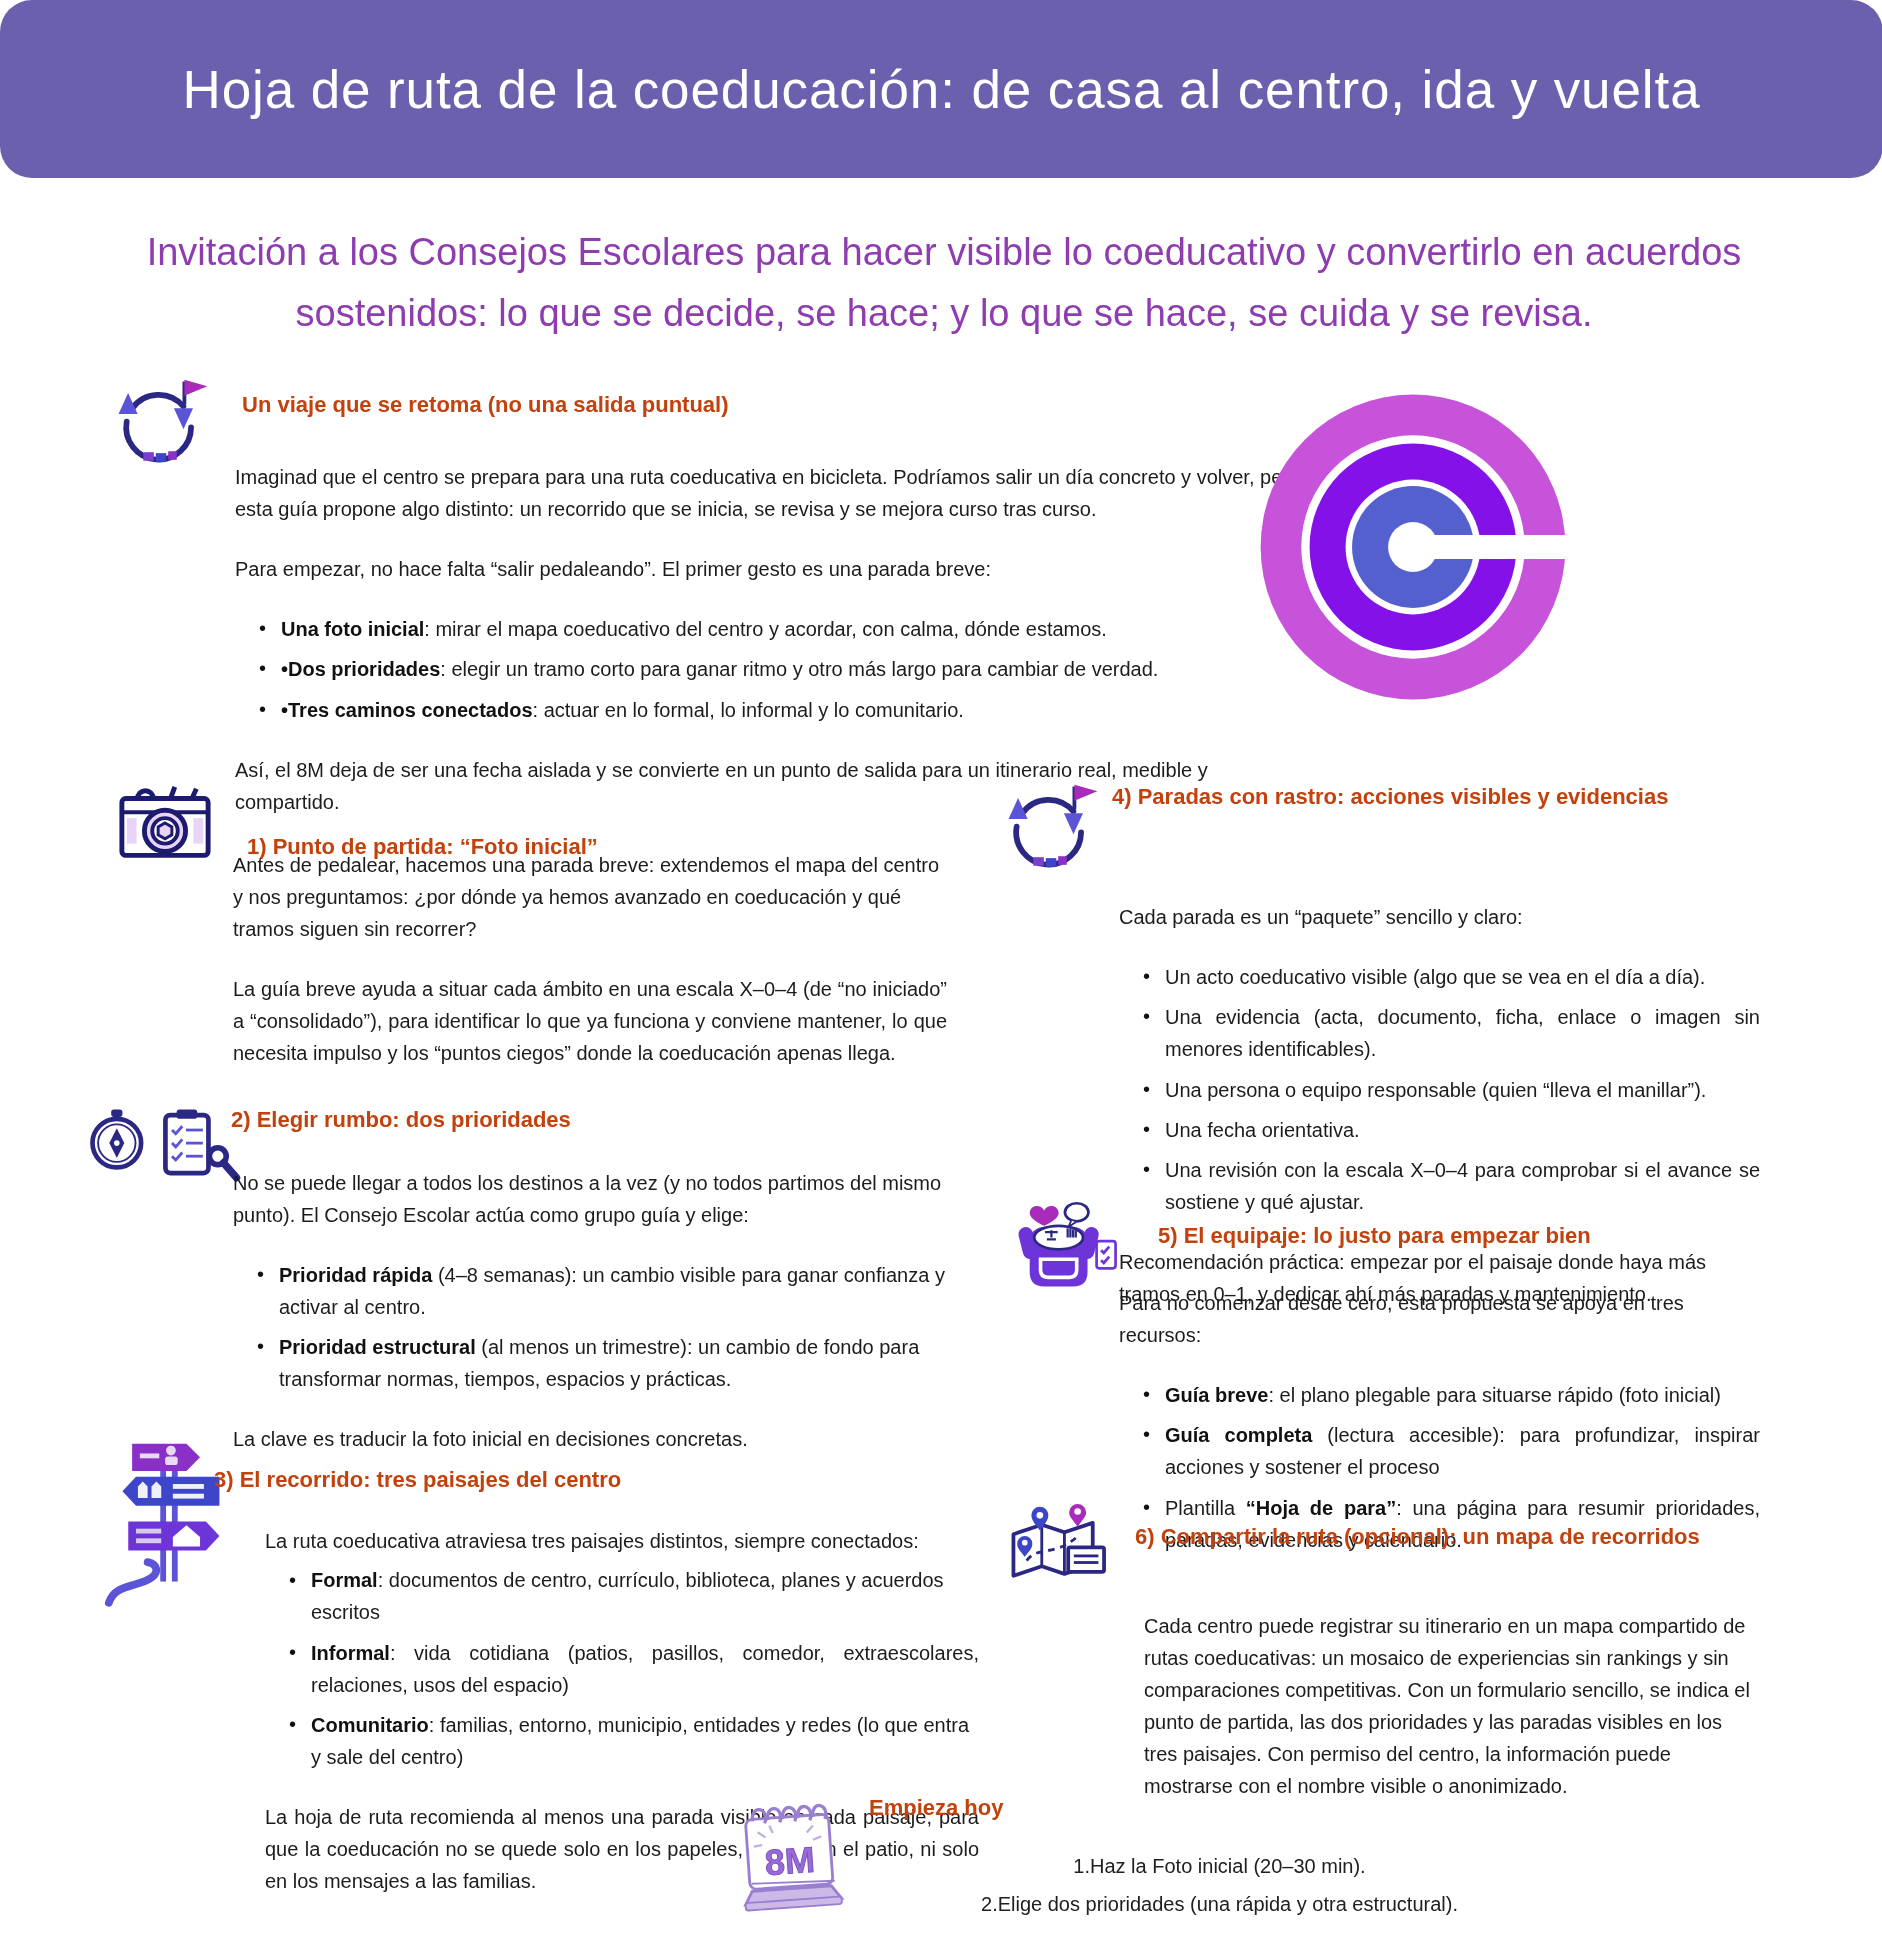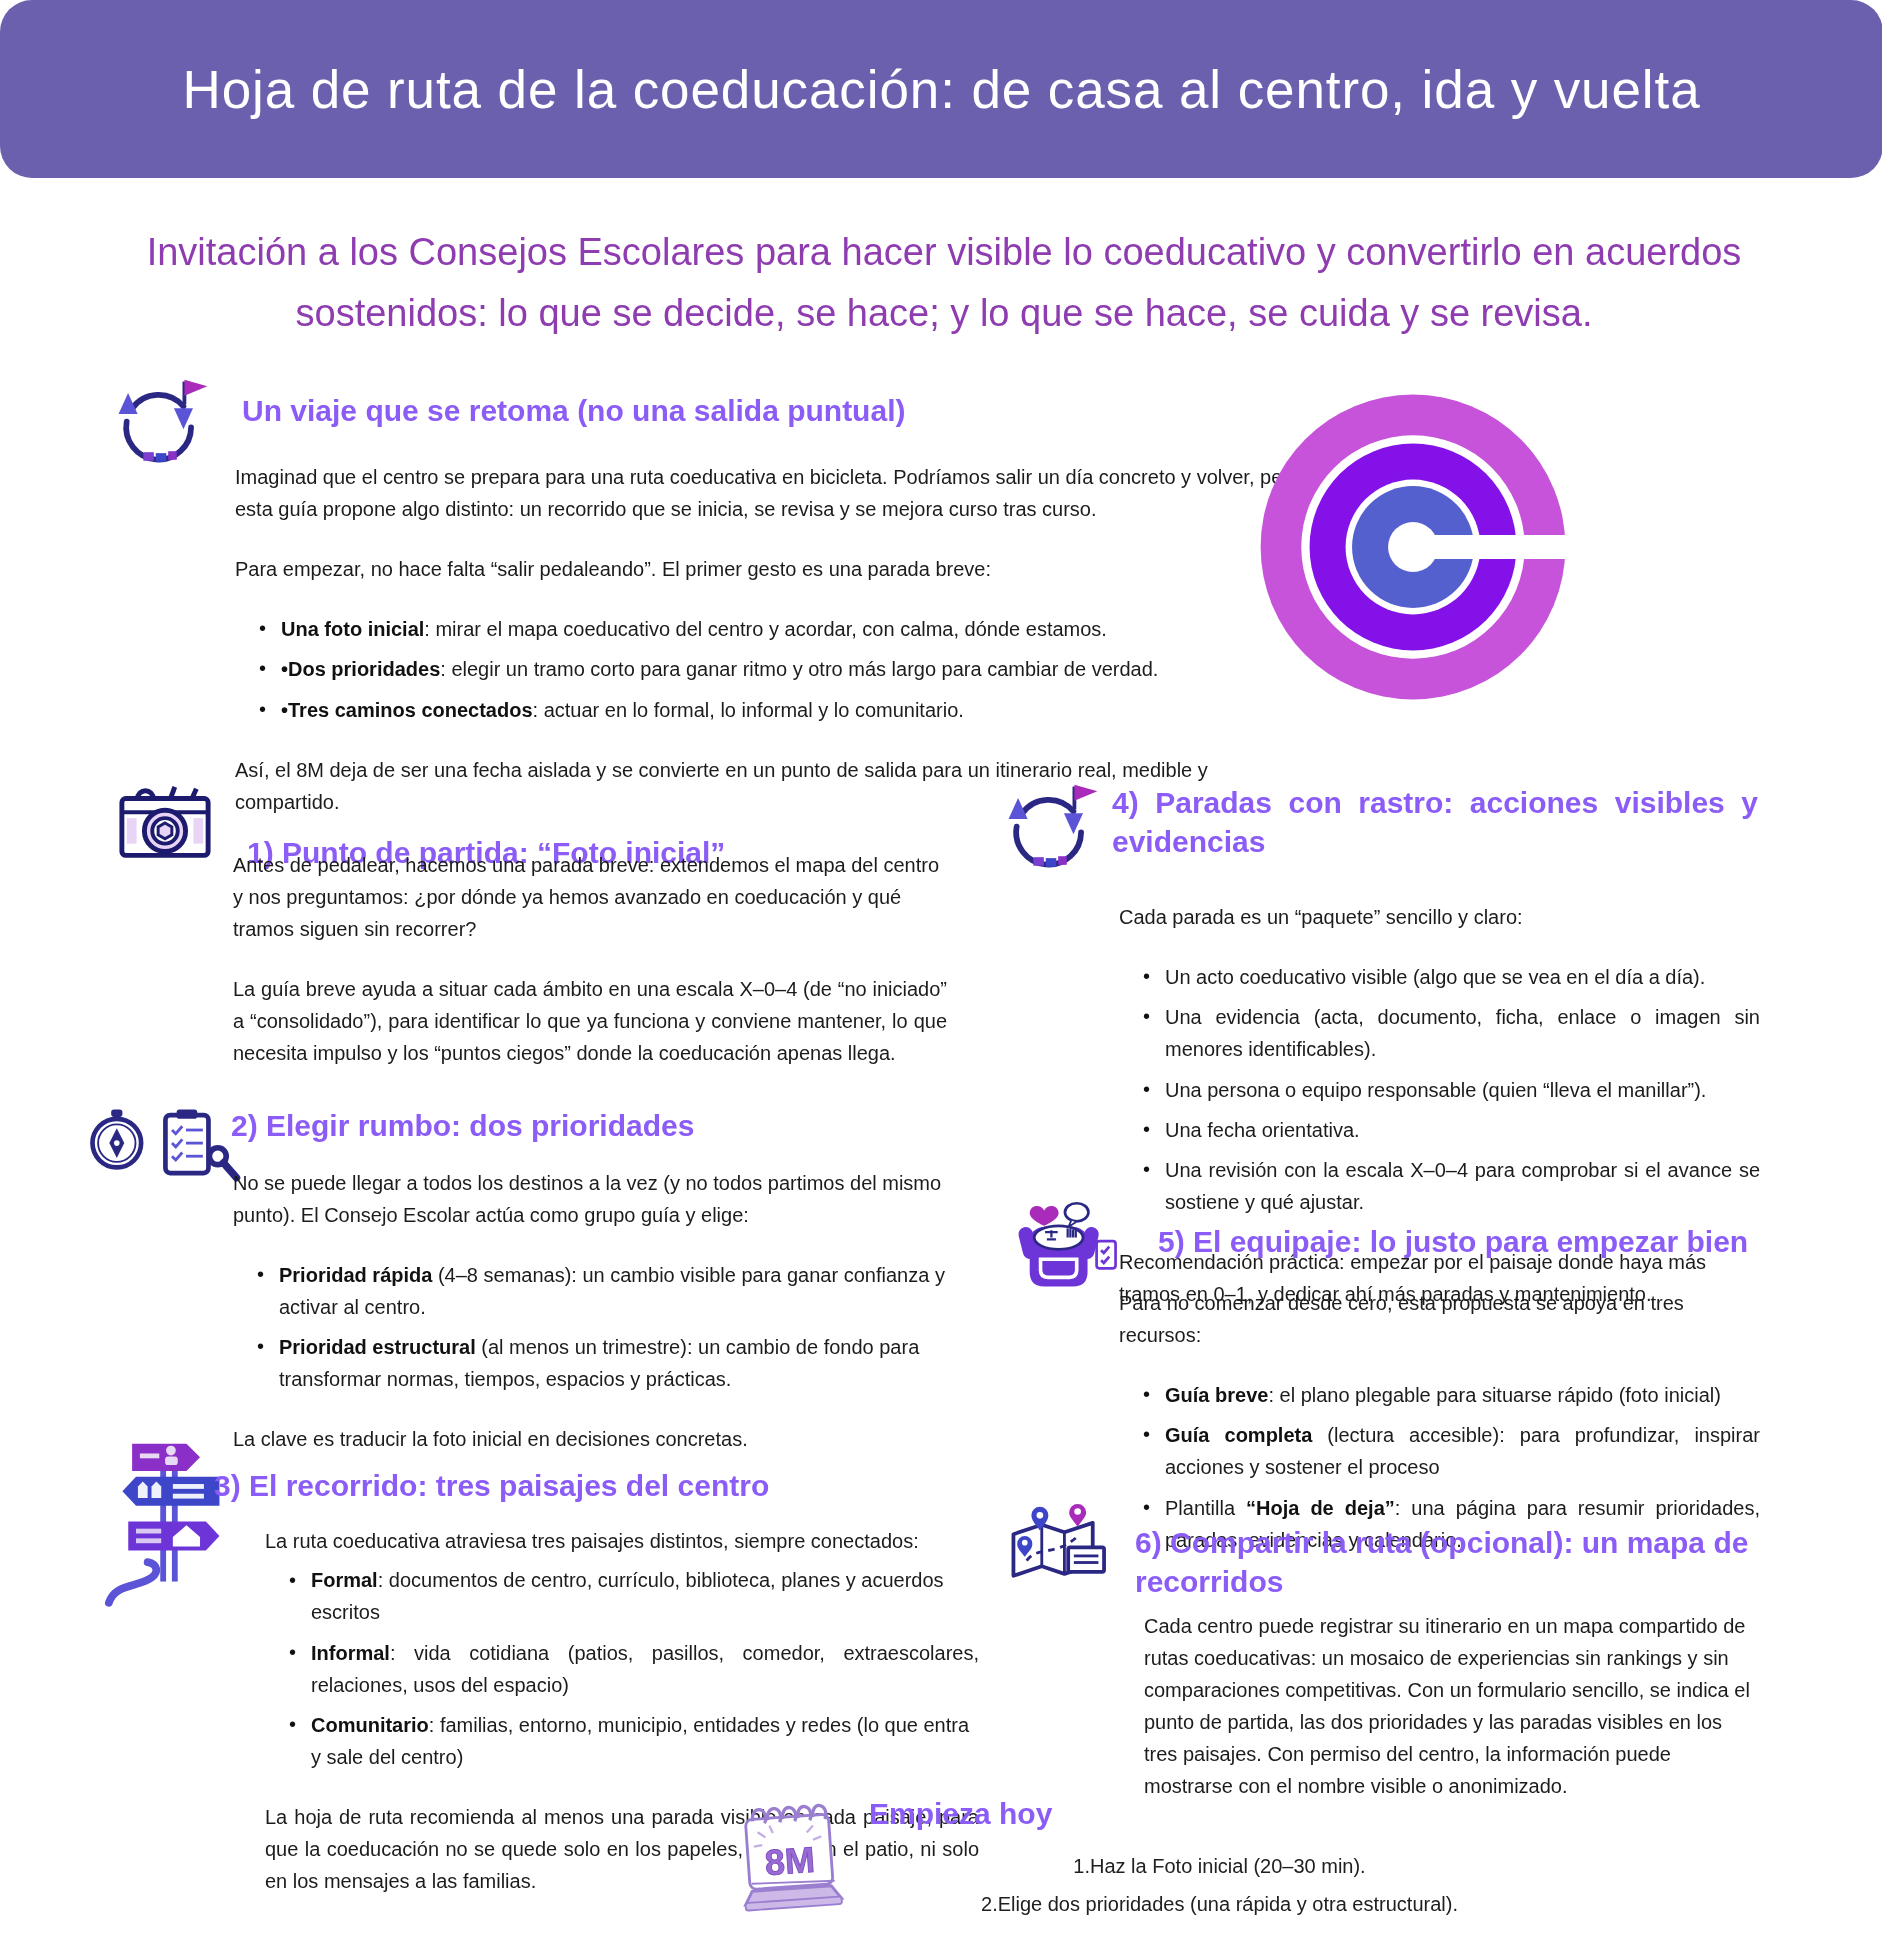--- a/index.html
+++ b/index.html
@@ -11,21 +11,21 @@
   .abs { position:absolute; }
   .banner {
     top:0; left:0; width:1883px; height:178px; background:#6b60ae;
     display:flex; align-items:center; justify-content:center;border-radius:32px;
   }
   .banner-title { color:#ffffff; font-size:53px; font-weight:400; letter-spacing:0.9px; }
   .subtitle {
     left:125px; top:222px; width:1638px;
     font-size:38px; line-height:1.6; color:#8e3cb0; font-weight:400;text-align:center;
   }
-  .h { color:#8b5cf6; font-weight:700; font-size:30px; line-height:1.3; margin:0; }
+  .h { color:#c2410c; font-weight:700; font-size:22px; line-height:1.3; margin:0; }
   .body { font-size:20px; line-height:1.6; color:#1c1c1c; }
   .body p { margin:0 0 28px 0; }
   .body p:last-child { margin-bottom:0; }
   ul.blt { list-style:none; margin:0 0 28px 0; padding:0 0 0 24px; }
   ul.blt li { position:relative; padding-left:22px; margin-bottom:8.3px; }
   ul.blt li::before { content:"•"; position:absolute; left:0; top:-0.9px; color:#111; }
   .just { text-align:justify; }
   b { color:#111; }
   .icon svg { display:block; width:100%; height:auto; }
 
@@ -231,21 +231,21 @@
     <path d="M103,60 l3,3 6,-7" fill="none" stroke="#6d35d8" stroke-width="3"></path>
     <path d="M103,71 l3,3 6,-7" fill="none" stroke="#6d35d8" stroke-width="3"></path>
   </svg>
 </div>
 <h2 class="abs h s5-h">5) El equipaje: lo justo para empezar bien</h2>
 <div class="abs body s5-body">
   <p>Para no comenzar desde cero, esta propuesta se apoya en tres recursos:</p>
   <ul class="blt">
     <li><b>Guía breve</b><span>: el plano plegable para situarse rápido (foto inicial)</span></li>
     <li class="just"><b>Guía completa</b><span> (lectura accesible): para profundizar, inspirar acciones y sostener el proceso</span></li>
-    <li class="just"><span>Plantilla </span><b>“Hoja de deja”</b><span>: una página para resumir prioridades, paradas, evidencias y calendario.</span></li>
+    <li class="just"><span>Plantilla </span><b>“Hoja de para”</b><span>: una página para resumir prioridades, paradas, evidencias y calendario.</span></li>
   </ul>
 </div>
 
 <div class="abs icon s6-icon">
   <svg viewBox="0 0 125 100">
     <path d="M10,32 L40,22 L64,30 L94,20 L94,64 L64,74 L40,66 L10,76 Z" fill="#fff" stroke="#2b2884" stroke-width="4" stroke-linejoin="round"></path>
     <line x1="40" y1="22" x2="40" y2="66" stroke="#2b2884" stroke-width="3"></line>
     <line x1="64" y1="30" x2="64" y2="74" stroke="#2b2884" stroke-width="3"></line>
     <path d="M24,60 C36,44 52,56 76,36" fill="none" stroke="#2b2884" stroke-width="3" stroke-dasharray="7 6"></path>
     <path d="M38,28 c-6,-8 -9,-11 -9,-16 a9,9 0 1 1 18,0 c0,5 -3,8 -9,16 z" fill="#3d46c9"></path>

